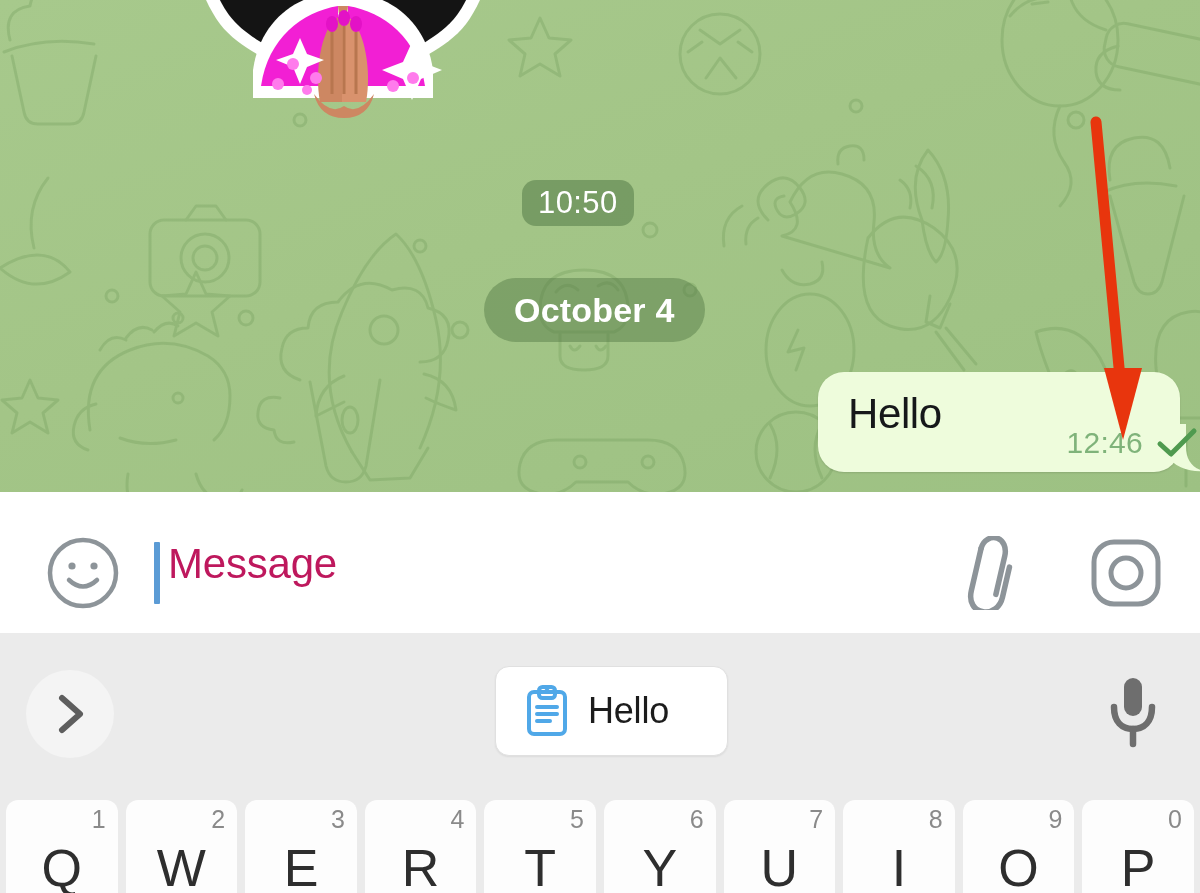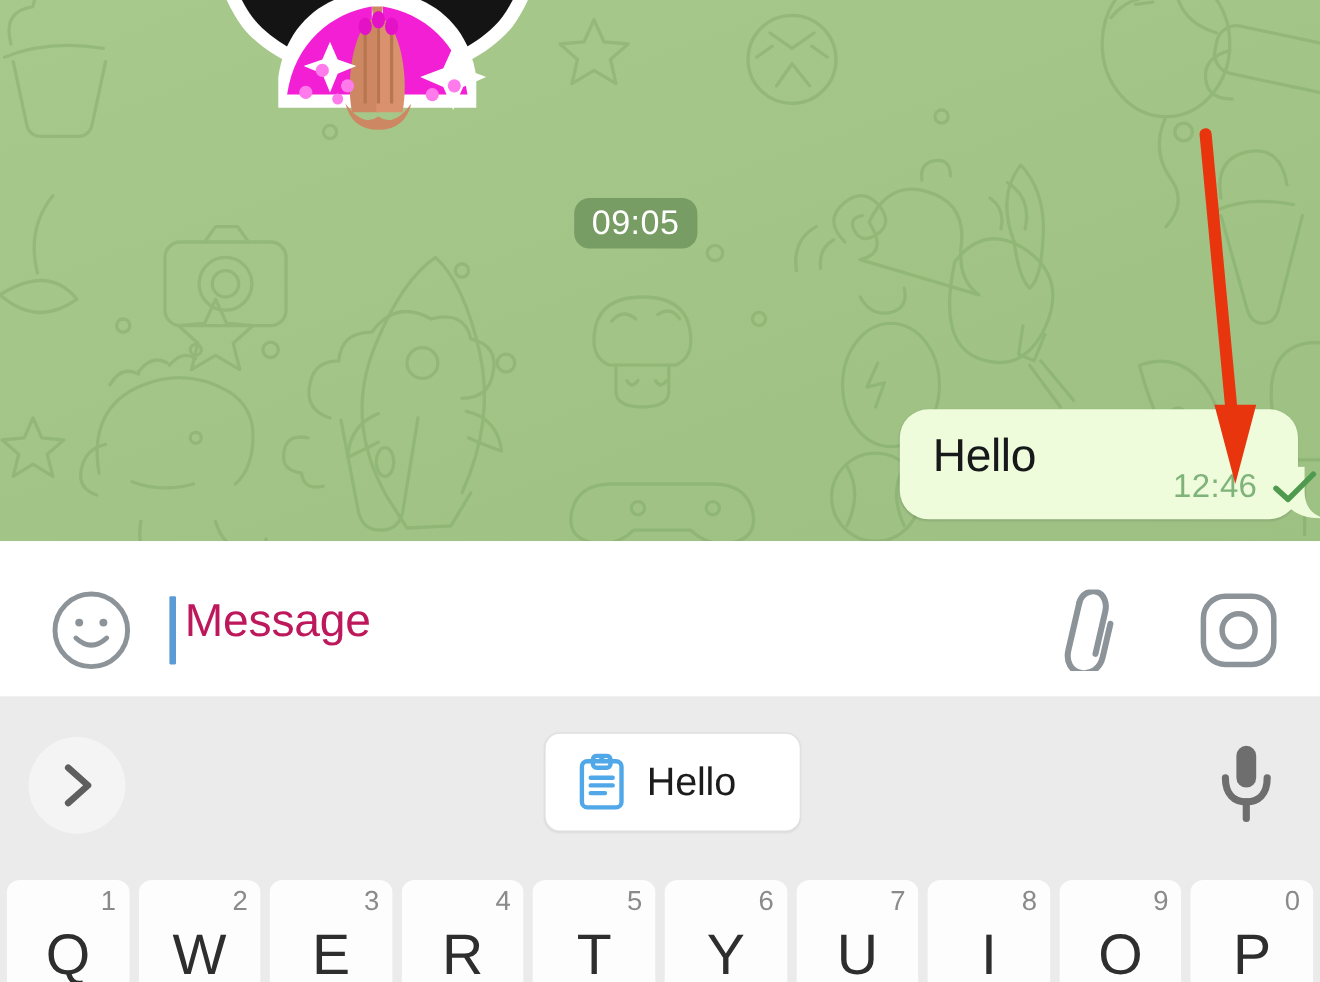--- a/index.html
+++ b/index.html
@@ -324,22 +324,23 @@
         <circle cx="208" cy="276" r="6" fill="#ff7bec"></circle>
         <circle cx="170" cy="282" r="6" fill="#ff7bec"></circle>
         <circle cx="199" cy="288" r="5" fill="#ff7bec"></circle>
         <circle cx="285" cy="284" r="6" fill="#ff7bec"></circle>
         <circle cx="305" cy="276" r="6" fill="#ff7bec"></circle>
 
         <path d="M478 20 C482 78 490 92 512 100 C490 108 482 122 478 180 C474 122 466 108 444 100 C466 92 474 78 478 20 Z" fill="#f7f0a0"></path>
       </svg>
     </div>
 
-    <div class="sticker-time">09:05</div>
-
+    <div class="sticker-time">10:50</div>
+
+    <div class="date-pill">October 4</div>
 
     <div class="bubble-wrap">
       <div class="bubble"></div>
       <div class="bubble-tail">
         <svg width="40" height="48" viewBox="0 0 40 48" xmlns="http://www.w3.org/2000/svg">
           <path d="M0 0 H20 V22 C20 36 26 44 38 47 C24 48 8 44 0 30 Z" fill="#eefcdc"></path>
         </svg>
       </div>
       <div class="bubble-text">Hello</div>
       <div class="bubble-meta">

